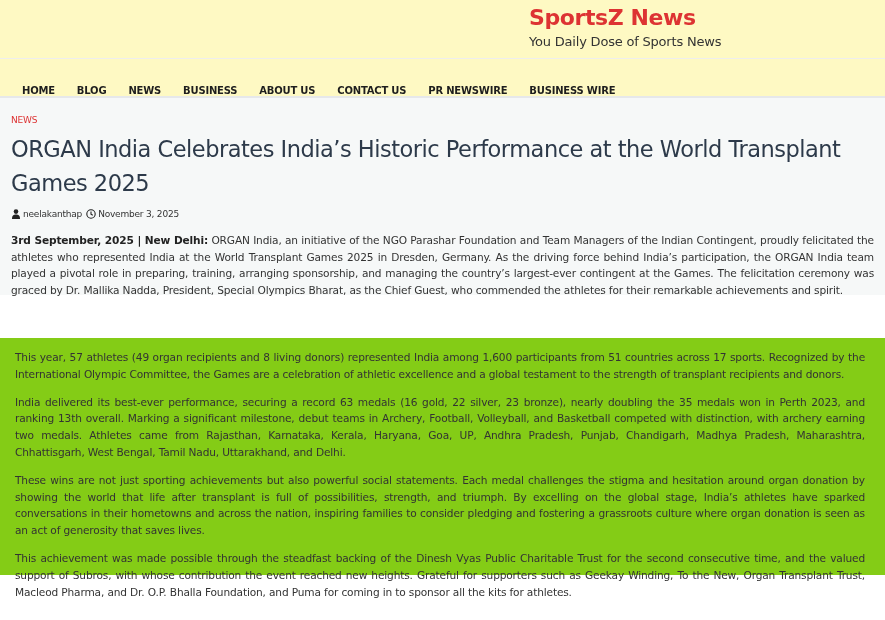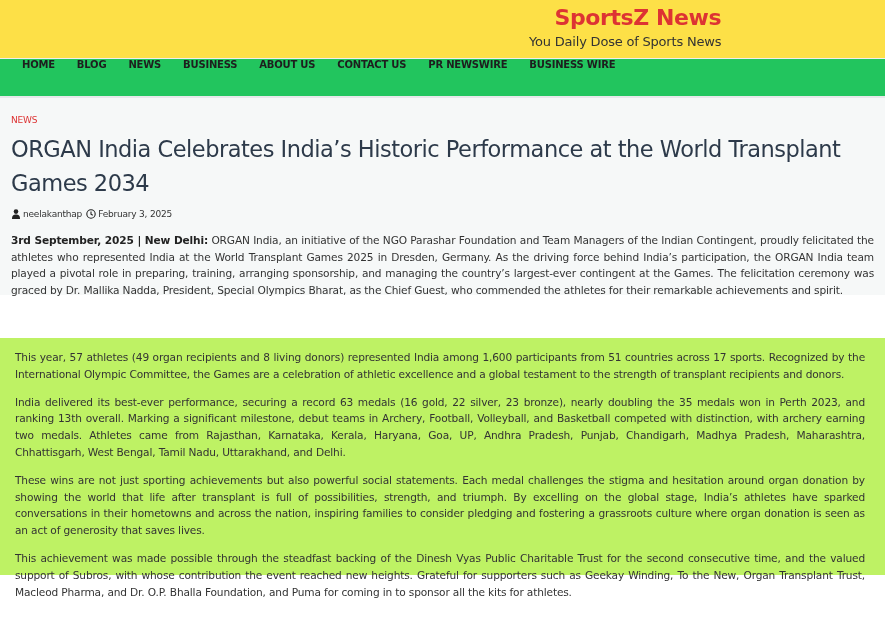--- a/index.html
+++ b/index.html
@@ -1,38 +1,38 @@
 <!DOCTYPE html>
 <html><head>
 <meta charset="utf-8">
 <style>
   * { box-sizing: border-box; margin: 0; padding: 0; }
   html, body { width: 885px; height: 620px; overflow: hidden; background: #ffffff; }
   body { font-family: "DejaVu Sans", "Liberation Sans", sans-serif; color: #3a3a3a; }
 
-  .site-header { position: relative; height: 58px; background: #fde047; text-align: right; }
+  .site-header { position: relative; height: 58px; background: #fef9c3; }
   .branding { position: absolute; left: 529px; top: 4px; }
   .site-title { font-family: "DejaVu Sans", sans-serif; font-weight: bold; font-size: 22px; line-height: 28px; color: #dd3333; letter-spacing: -0.4px; text-decoration: none; display: block; }
   .site-tagline { font-size: 13px; line-height: 16px; color: #333; margin-top: 2px; letter-spacing: -0.2px; }
 
-  .main-nav { height: 40px; background: #22c55e; border-top: 1px solid #eeeeee; border-bottom: 2px solid #e6e8ea; display: flex; align-items: flex-start; padding-left: 22px; }
+  .main-nav { height: 40px; background: #fef9c3; border-top: 1px solid #eeeeee; border-bottom: 2px solid #e6e8ea; display: flex; align-items: flex-end; padding-left: 22px; }
   .nav-item { font-family: "DejaVu Sans", sans-serif; font-weight: bold; font-size: 10px; color: #1e1e1e; text-decoration: none; margin-right: 22px; letter-spacing: -0.2px; text-transform: uppercase; cursor: pointer; }
 
   .article-head { background: #f6f8f8; padding: 10px 11px 6px 11px; height: 197px; }
   .category { font-size: 9px; color: #dd3333; text-transform: uppercase; letter-spacing: -0.2px; text-decoration: none; display: inline-block; line-height: 14px; }
   .entry-title { font-family: "DejaVu Sans", sans-serif; font-weight: normal; font-size: 22.5px; line-height: 34px; color: #2d3a4a; letter-spacing: -0.5px; margin-top: 5px; }
   .entry-meta { display: flex; align-items: center; margin-top: 9px; font-size: 9px; color: #333; letter-spacing: -0.2px; }
   .entry-meta .meta-icon { display: inline-block; width: 10px; height: 10px; margin-right: 2px; }
   .entry-meta .author { margin-right: 4px; text-decoration: none; color: #333; }
   .lead { font-size: 10.6px; line-height: 16.5px; color: #333; text-align: justify; margin-top: 13px; letter-spacing: -0.15px; }
   .lead b { color: #222; margin-top: 12px; }
 
   .gap { height: 43px; background: #fff; }
 
-  .article-body { background: #bef264; padding: 11px 20px 11px 15px; height: 237px; }
+  .article-body { background: #84cc16; padding: 11px 20px 11px 15px; height: 237px; }
   .article-body p { font-size: 10.6px; line-height: 16.8px; color: #333; text-align: justify; margin-bottom: 11px; letter-spacing: -0.15px; }
   .article-body p:last-child { margin-bottom: 11px; }
 </style>
 </head>
 <body>
 
 <header class="site-header">
   <div class="branding">
     <a class="site-title">SportsZ News</a>
     <div class="site-tagline">You Daily Dose of Sports News</div>
@@ -45,36 +45,36 @@
   <a class="nav-item">NEWS</a>
   <a class="nav-item">BUSINESS</a>
   <a class="nav-item">ABOUT US</a>
   <a class="nav-item">CONTACT US</a>
   <a class="nav-item">PR NEWSWIRE</a>
   <a class="nav-item">BUSINESS WIRE</a>
 </nav>
 
 <section class="article-head">
   <a class="category">NEWS</a>
-  <h1 class="entry-title">ORGAN India Celebrates India’s Historic Performance at the World Transplant Games 2034</h1>
+  <h1 class="entry-title">ORGAN India Celebrates India’s Historic Performance at the World Transplant Games 2025</h1>
   <div class="entry-meta">
     <span class="meta-icon">
       <svg width="10" height="10" viewBox="0 0 10 10">
           <circle cx="5" cy="2.6" r="2.3" fill="#222"></circle>
           <path d="M1 10 C1 6.5 2.5 5.6 5 5.6 C7.5 5.6 9 6.5 9 10 Z" fill="#222"></path>
         </svg>
     </span>
     <a class="author">neelakanthap</a>
     <span class="meta-icon">
       <svg width="10" height="10" viewBox="0 0 10 10">
           <circle cx="5" cy="5" r="4.2" fill="none" stroke="#222" stroke-width="1.1"></circle>
           <path d="M5 2.6 V5.2 L6.8 6.3" fill="none" stroke="#222" stroke-width="1.1"></path>
         </svg>
     </span>
-    <span>February 3, 2025</span>
+    <span>November 3, 2025</span>
   </div>
   <p class="lead"><b>3rd September, 2025 | New Delhi:</b><span> ORGAN India, an initiative of the NGO Parashar Foundation and Team Managers of the Indian Contingent, proudly felicitated the athletes who represented India at the World Transplant Games 2025 in Dresden, Germany. As the driving force behind India’s participation, the ORGAN India team played a pivotal role in preparing, training, arranging sponsorship, and managing the country’s largest-ever contingent at the Games. The felicitation ceremony was graced by Dr. Mallika Nadda, President, Special Olympics Bharat, as the Chief Guest, who commended the athletes for their remarkable achievements and spirit.</span></p>
 </section>
 
 <div class="gap"></div>
 
 <section class="article-body">
   <p>This year, 57 athletes (49 organ recipients and 8 living donors) represented India among 1,600 participants from 51 countries across 17 sports. Recognized by the International Olympic Committee, the Games are a celebration of athletic excellence and a global testament to the strength of transplant recipients and donors.</p>
   <p>India delivered its best-ever performance, securing a record 63 medals (16 gold, 22 silver, 23 bronze), nearly doubling the 35 medals won in Perth 2023, and ranking 13th overall. Marking a significant milestone, debut teams in Archery, Football, Volleyball, and Basketball competed with distinction, with archery earning two medals. Athletes came from Rajasthan, Karnataka, Kerala, Haryana, Goa, UP, Andhra Pradesh, Punjab, Chandigarh, Madhya Pradesh, Maharashtra, Chhattisgarh, West Bengal, Tamil Nadu, Uttarakhand, and Delhi.</p>
   <p>These wins are not just sporting achievements but also powerful social statements. Each medal challenges the stigma and hesitation around organ donation by showing the world that life after transplant is full of possibilities, strength, and triumph. By excelling on the global stage, India’s athletes have sparked conversations in their hometowns and across the nation, inspiring families to consider pledging and fostering a grassroots culture where organ donation is seen as an act of generosity that saves lives.</p>

